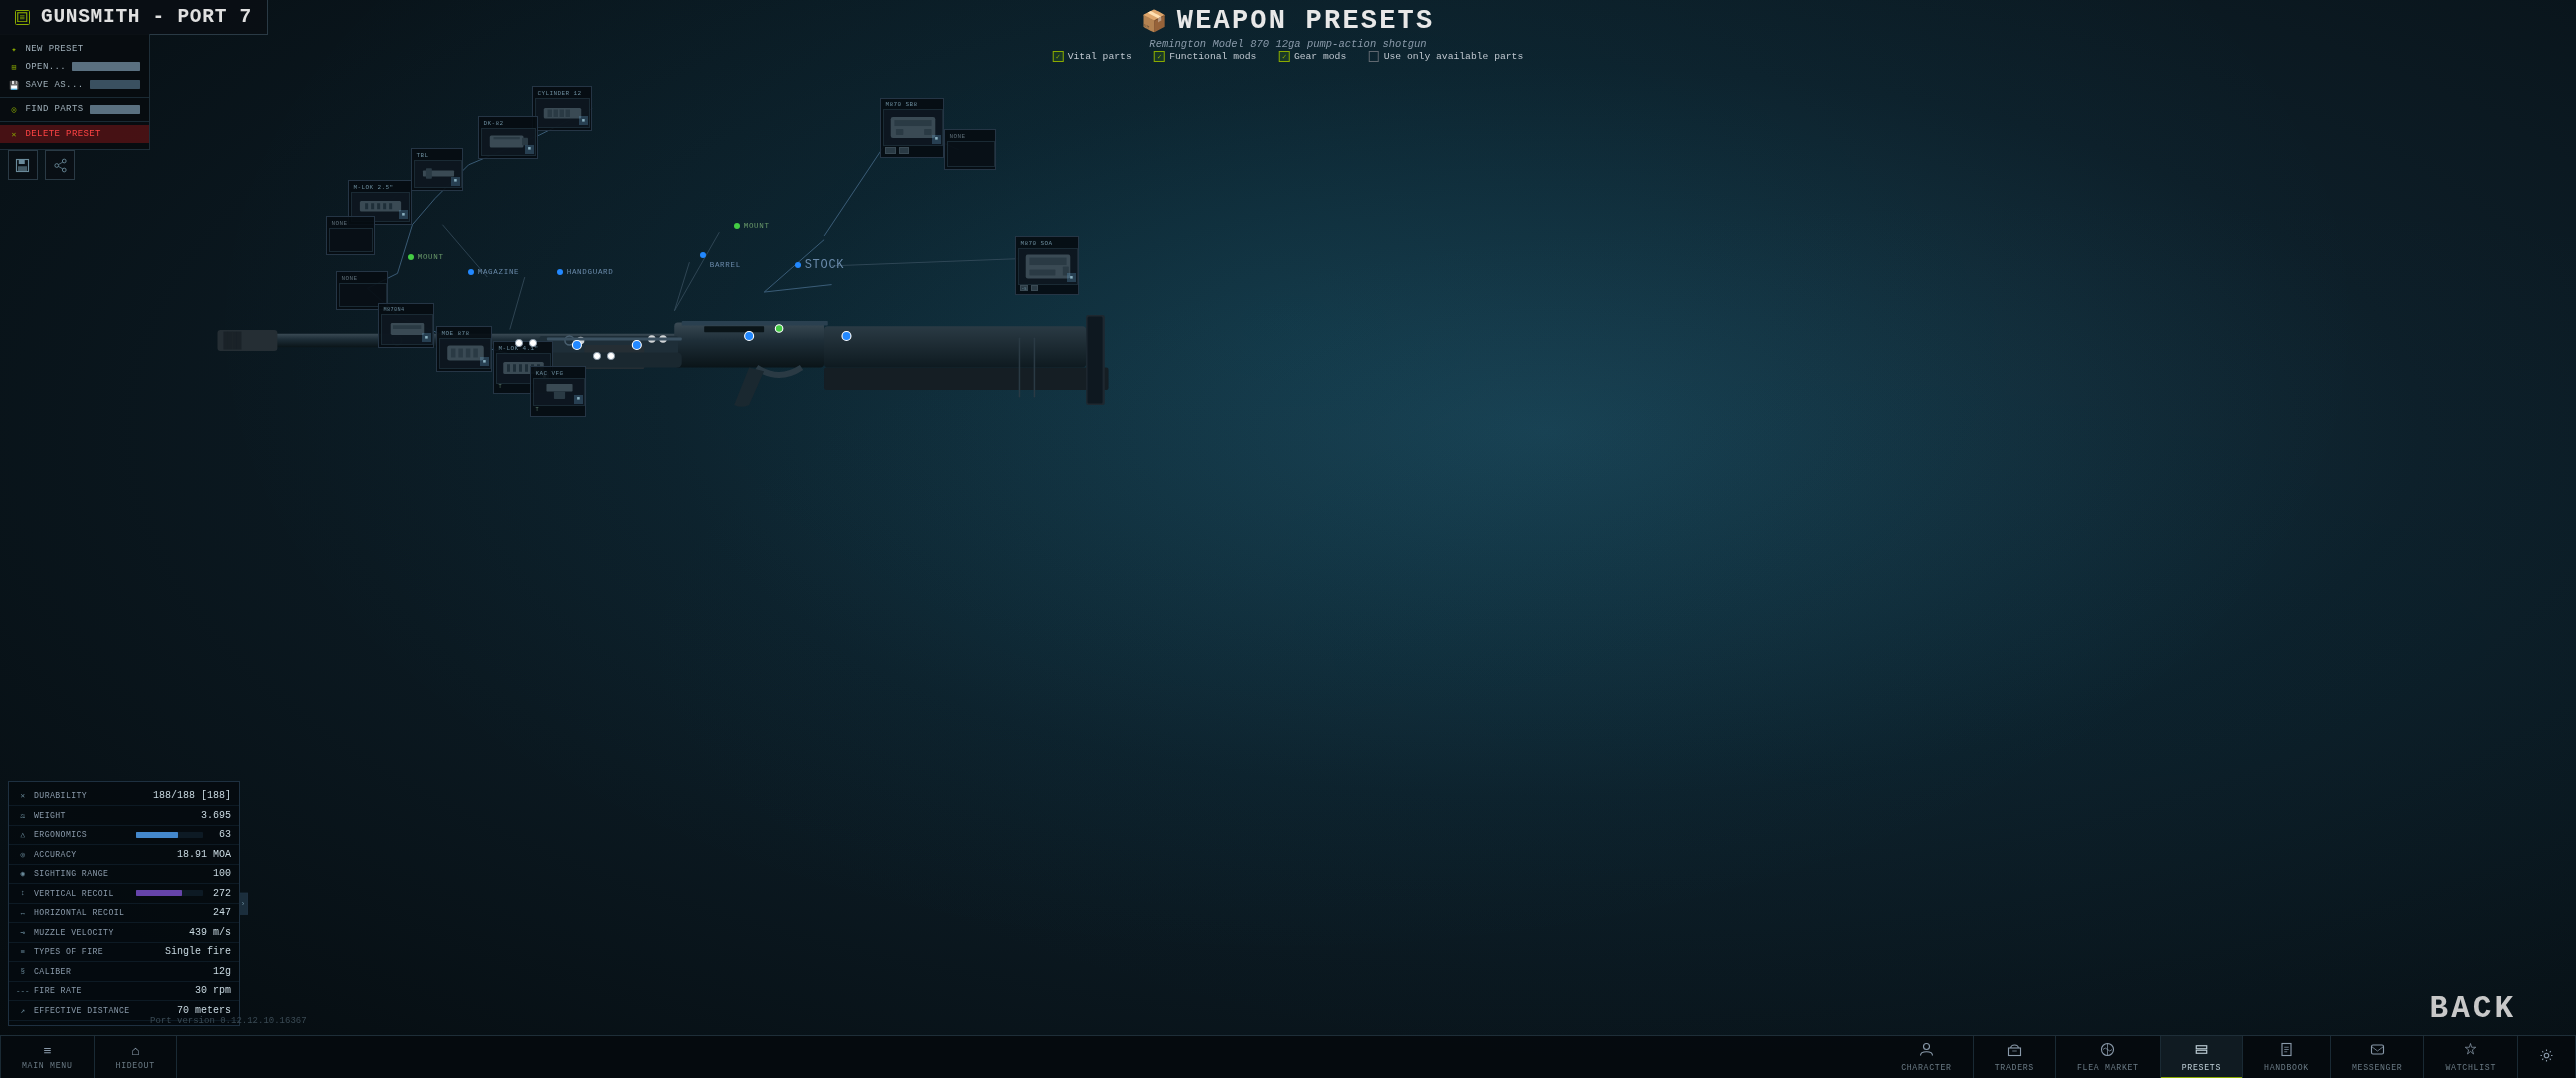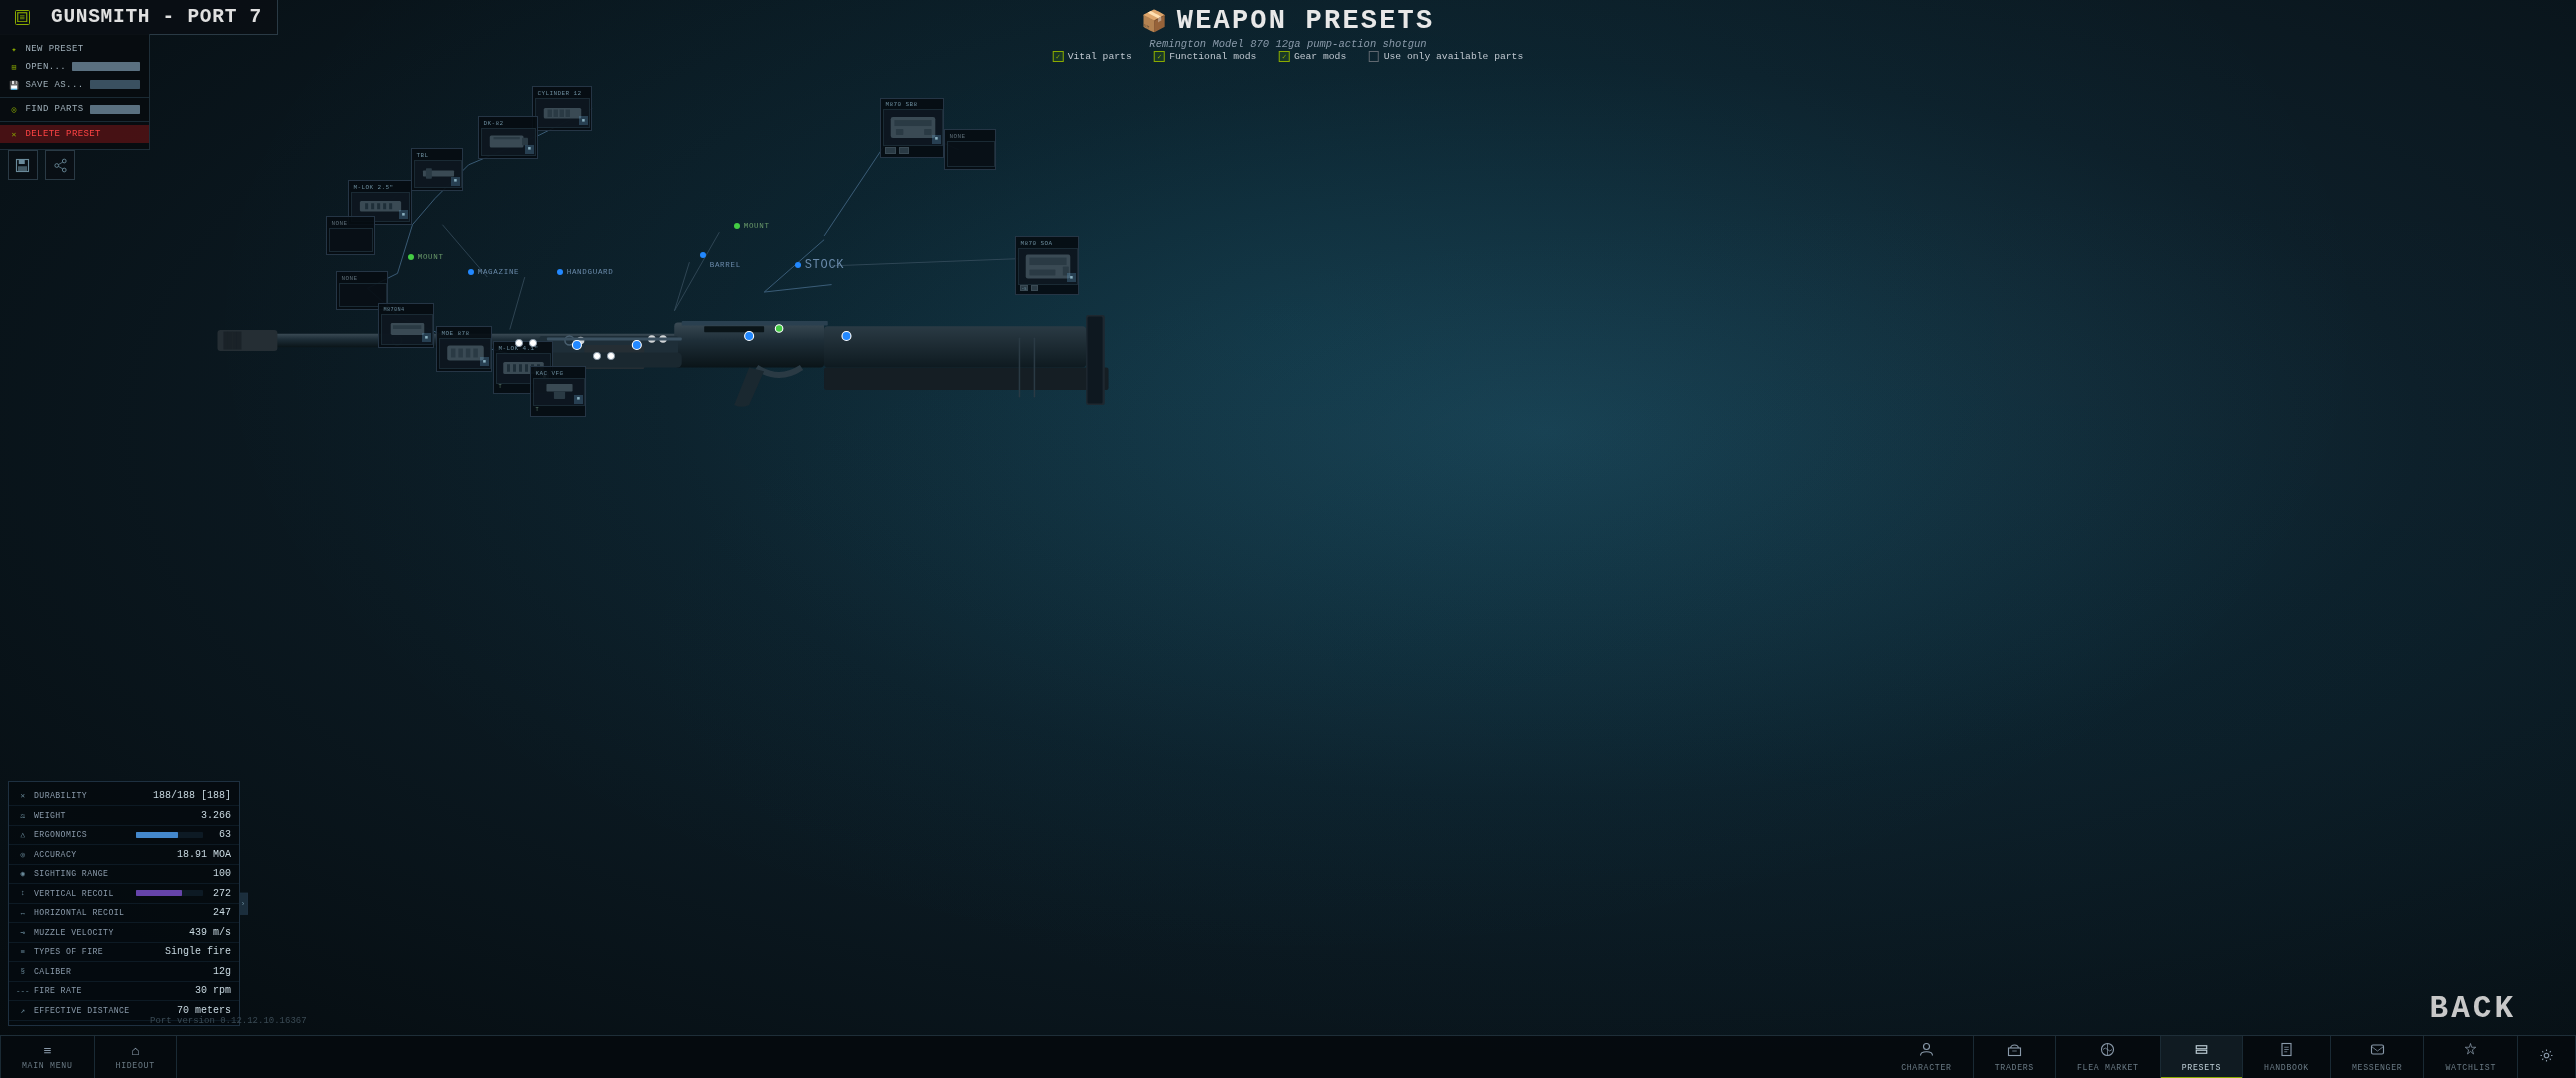--- a/index.html
+++ b/index.html
@@ -44,21 +44,21 @@
     .window-title {
       position: absolute;
       top: 0;
       left: 0;
       background: rgba(10,15,20,0.95);
       border-bottom: 0.7px solid #2a3a45;
       border-right: 0.7px solid #2a3a45;
       padding: 6px 15px;
       display: flex;
       align-items: center;
-      gap: 21px;
+      gap: 11px;
     }
 
     .window-title-text {
       font-size: 19.5px;
       font-weight: bold;
       color: #e0e0e0;
       text-transform: uppercase;
       letter-spacing: 0.7px;
     }
 
@@ -833,21 +833,21 @@
 
     <div class="stat-row">
       <span class="stat-icon">✕</span>
       <span class="stat-name">DURABILITY</span>
       <span class="stat-value">188/188 [188]</span>
     </div>
 
     <div class="stat-row">
       <span class="stat-icon">⚖</span>
       <span class="stat-name">WEIGHT</span>
-      <span class="stat-value">3.266</span>
+      <span class="stat-value">3.695</span>
     </div>
 
     <div class="stat-row" style="position:relative;">
       <span class="stat-icon">△</span>
       <span class="stat-name">ERGONOMICS</span>
       <div style="position:absolute; right:36px; width:67px; height:6px; background:#0d1a24; border-radius:0.7px;">
         <div style="width:63%; height:100%; background:#4488cc; border-radius:0.7px;"></div>
       </div>
       <span class="stat-value">63</span>
     </div>

